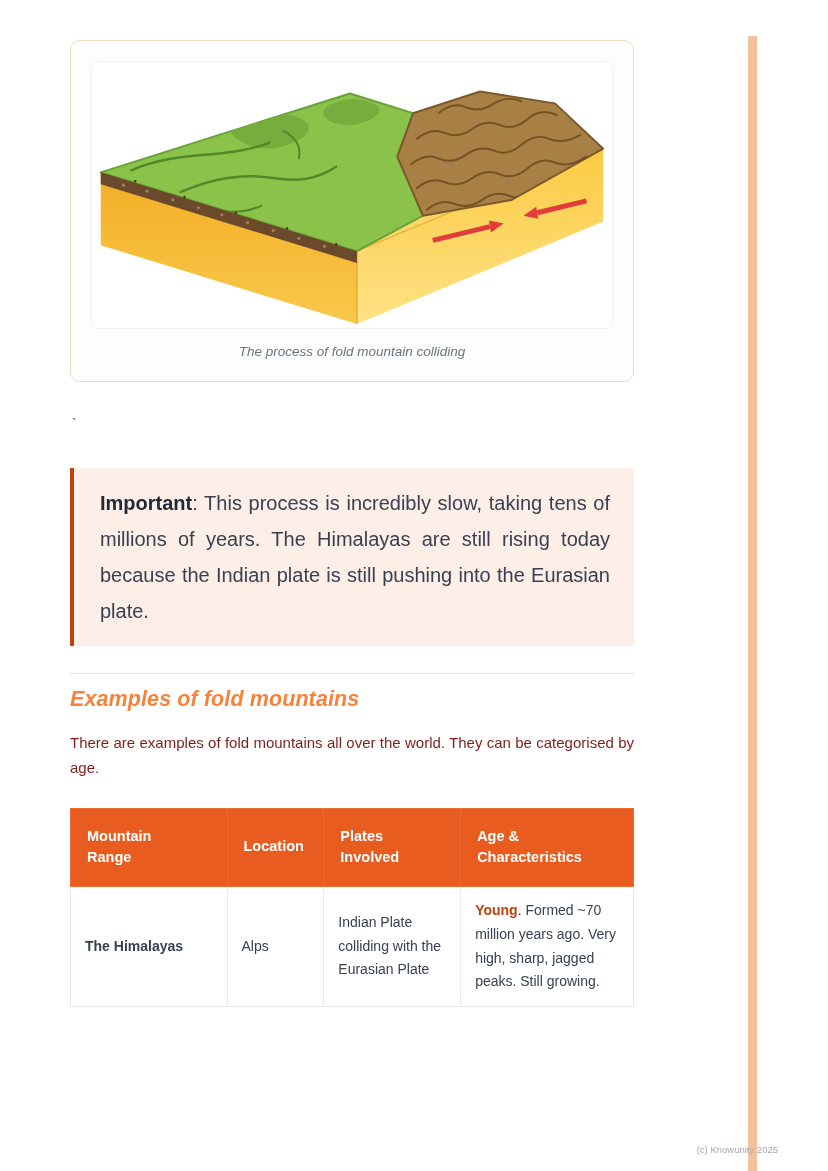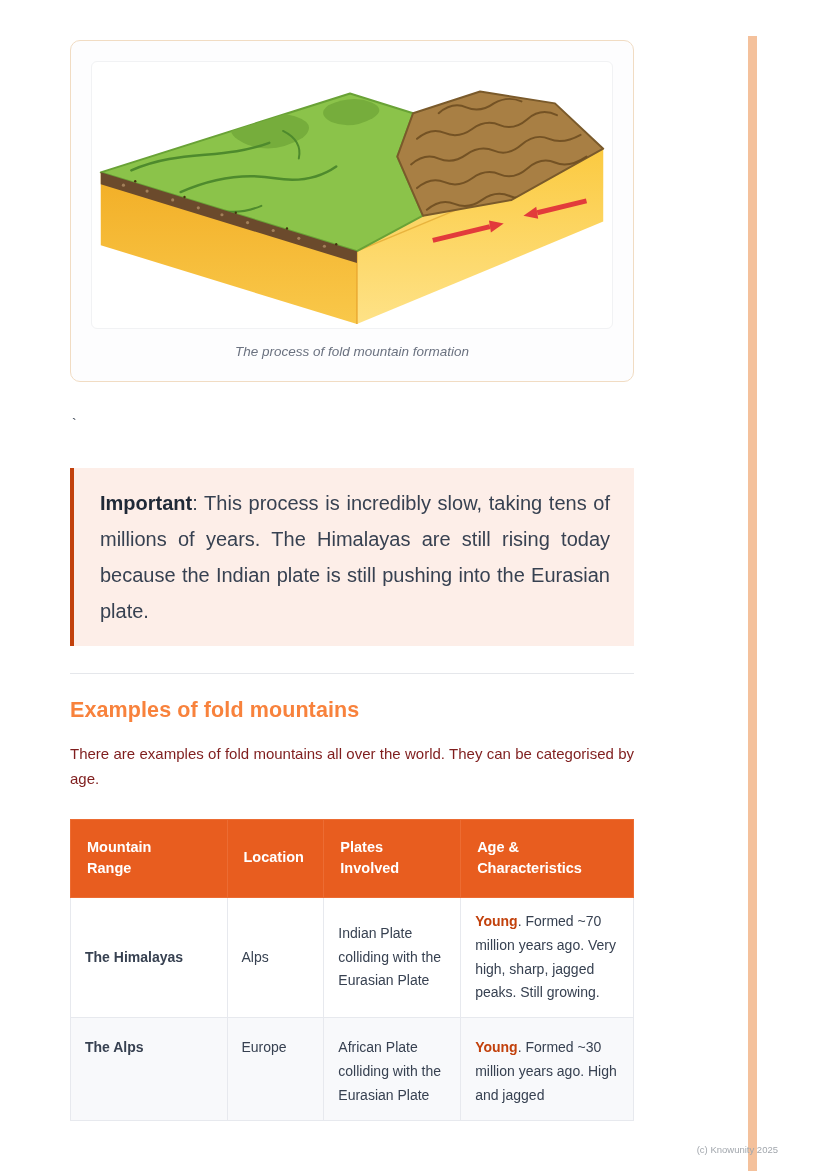--- a/index.html
+++ b/index.html
@@ -29,21 +29,21 @@
 
   .stray { margin:34px 0 0 2px; font-size:14px; color:#374151; height:18px; }
 
   
   .callout { margin-top:34px; background:#fdeee8; border-left:4px solid #c2410c; padding:17px 24px 17px 26px; }
   .callout-text { font-size:20px; line-height:1.8; text-align:justify; color:#374151; }
   .callout-text strong { color:#1f2937; }
 
   .divider { border:none; border-top:1px solid #e5e7eb; margin:27px 0 0; }
 
-  .heading { margin-top:24px; color:#f8823c; font-size:21.5px; font-weight:bold; letter-spacing:.1px; }
+  .heading { margin-top:13px; color:#f8823c; font-size:21.5px; font-weight:bold; letter-spacing:.1px;font-style:italic; }
   .intro { margin-top:19px; font-size:15px; line-height:1.65; text-align:justify; color:#7f1d1d; }
 
   
   .data-table { margin-top:27px; width:100%; border-collapse:collapse; font-size:14px; table-layout:fixed; }
   .data-table col.c1 { width:27.8%; }
   .data-table col.c2 { width:17.2%; }
   .data-table col.c3 { width:24.3%; }
   .data-table col.c4 { width:30.7%; }
   .data-table th {
     background:#e85d1f; color:#ffffff; font-weight:bold; text-align:left;
@@ -139,21 +139,21 @@
           </g>
 
           <g stroke="#e23b3b" fill="#e23b3b">
             <line x1="342" y1="181" x2="400" y2="167" stroke-width="5"></line>
             <polygon points="414,164 401,173 399,161" stroke="none"></polygon>
             <line x1="498" y1="141" x2="448" y2="153" stroke-width="5"></line>
             <polygon points="434,156 449,159 447,147" stroke="none"></polygon>
           </g>
         </svg>
       </div>
-      <figcaption class="figure-caption">The process of fold mountain formation</figcaption>
+      <figcaption class="figure-caption">The process of fold mountain colliding</figcaption>
     </figure>
 
     <div class="stray">`</div>
 
     <aside class="callout">
       <p class="callout-text"><strong>Important</strong><span>: This process is incredibly slow, taking tens of millions of years. The Himalayas are still rising today because the Indian plate is still pushing into the Eurasian plate.</span></p>
     </aside>
 
     <hr class="divider">
 
@@ -176,23 +176,17 @@
           <th><span class="w">Age &amp; Characteristics</span></th>
         </tr>
       </thead>
       <tbody>
         <tr>
           <td class="cell-range">The Himalayas</td>
           <td>Alps</td>
           <td>Indian Plate colliding with the Eurasian Plate</td>
           <td><span class="age-lead">Young</span><span>. Formed ~70 million years ago. Very high, sharp, jagged peaks. Still growing.</span></td>
         </tr>
-        <tr class="row-alt valign-top">
-          <td class="cell-range">The Alps</td>
-          <td>Europe</td>
-          <td>African Plate colliding with the Eurasian Plate</td>
-          <td><span class="age-lead">Young</span><span>. Formed ~30 million years ago. High and jagged</span></td>
-        </tr>
       </tbody>
     </table>
 
   </main>
 </div>
 
 </body></html>

